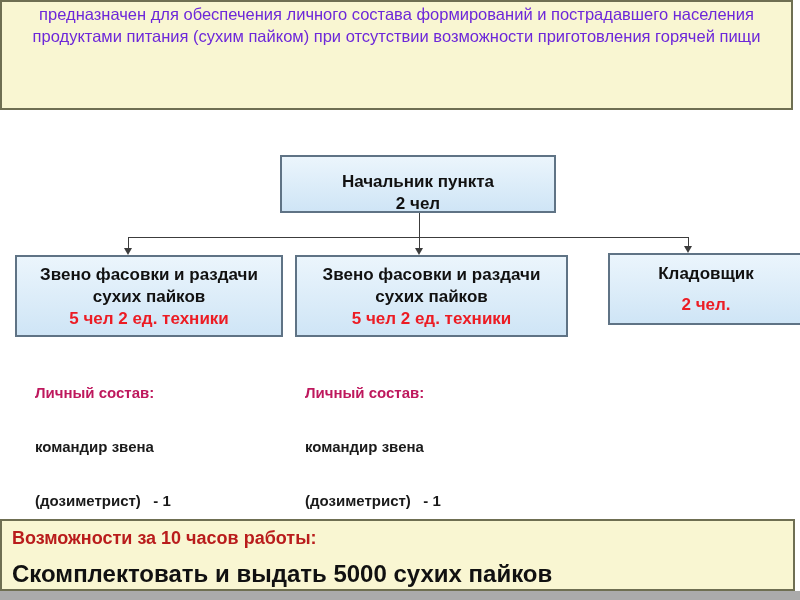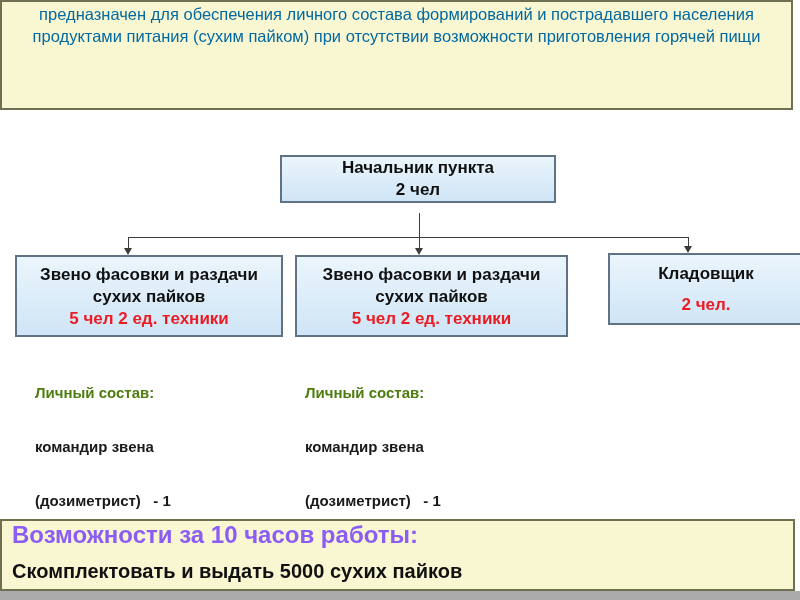--- a/index.html
+++ b/index.html
@@ -12,38 +12,38 @@
   
   .banner {
     position:absolute; box-sizing:border-box;
     background:#f9f6d2; border:2px solid #6f6f52;
   }
   .banner-top { left:0; top:0; width:793px; height:110px; text-align:center; }
   .banner-top .title {
     margin-top:7px; font-size:20px; font-weight:bold; color:#b5311c; line-height:1.2;
   }
   .banner-top .desc {
-    margin-top:2px; padding:0 16px; font-size:16.5px; color:#0369a1; line-height:1.32;
+    margin-top:2px; padding:0 16px; font-size:16.5px; color:#6d28d9; line-height:1.32;
   }
 
   .banner-bottom { left:0; top:519px; width:795px; height:72px; padding-left:10px; }
-  .banner-bottom .cap-heading { font-size:24px; font-weight:bold; color:#8b5cf6; }
-  .banner-bottom .cap-text   { margin-top:11px; font-size:20px; font-weight:bold; color:#111111; }
+  .banner-bottom .cap-heading { margin-top:7px; font-size:18px; font-weight:bold; color:#b91c1c; }
+  .banner-bottom .cap-text   { margin-top:11px; font-size:24px; font-weight:bold; color:#111111; }
 
   .footer-strip { position:absolute; left:0; top:591px; width:800px; height:9px; background:#ababab; }
 
   
   .obox {
     position:absolute; box-sizing:border-box;
     background:linear-gradient(#ebf5fc,#cfe5f6);
     border:2px solid #5f7385;
     text-align:center; font-weight:bold; font-size:17px; color:#111111; line-height:1.28;
   }
   .obox .count { color:#ec1c24; }
-  .root-box  { left:280px; top:155px; width:276px; height:48px; padding-top:0; }
+  .root-box  { left:280px; top:155px; width:276px; height:58px; padding-top:14px; }
   .unit-box-1 { left:15px;  top:255px; width:268px; height:82px; padding-top:7px; }
   .unit-box-2 { left:295px; top:255px; width:273px; height:82px; padding-top:7px; }
   .unit-box-3 { left:583px; top:253px; width:196px; height:72px; padding-top:8px;margin-left:25px; }
   .unit-box-3 .count { margin-top:9px; }
 
   
   .cline { position:absolute; background:#3c3c3c; }
   .arrowhead {
     position:absolute; width:0; height:0;
     border-left:4px solid transparent; border-right:4px solid transparent;
@@ -51,21 +51,21 @@
   }
 
   
   .details {
     position:absolute; top:348px; width:270px;
     font-size:15px; font-weight:bold; color:#1a1a1a; line-height:18px;
     white-space:pre-wrap;
   }
   .details-1 { left:35px; }
   .details-2 { left:305px; }
-  .details .red { color:#4d7c0f; }
+  .details .red { color:#be185d; }
 </style>
 </head>
 <body>
 
 <div class="banner banner-top">
   <div class="desc">предназначен для  обеспечения личного состава формирований и пострадавшего населения продуктами питания (сухим пайком) при отсутствии возможности приготовления горячей пищи</div>
 </div>
 
 <div class="obox root-box">
   <div>Начальник пункта</div>

